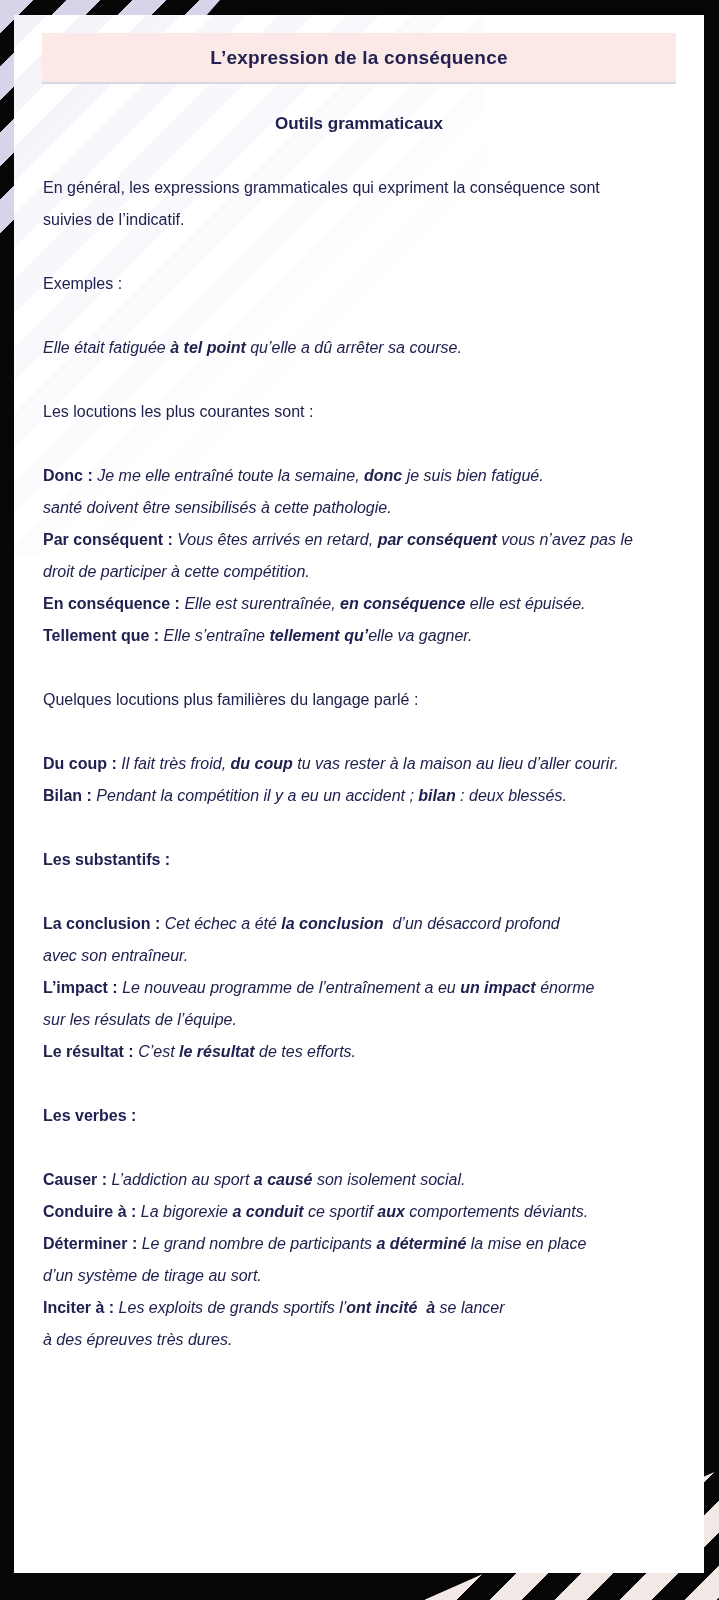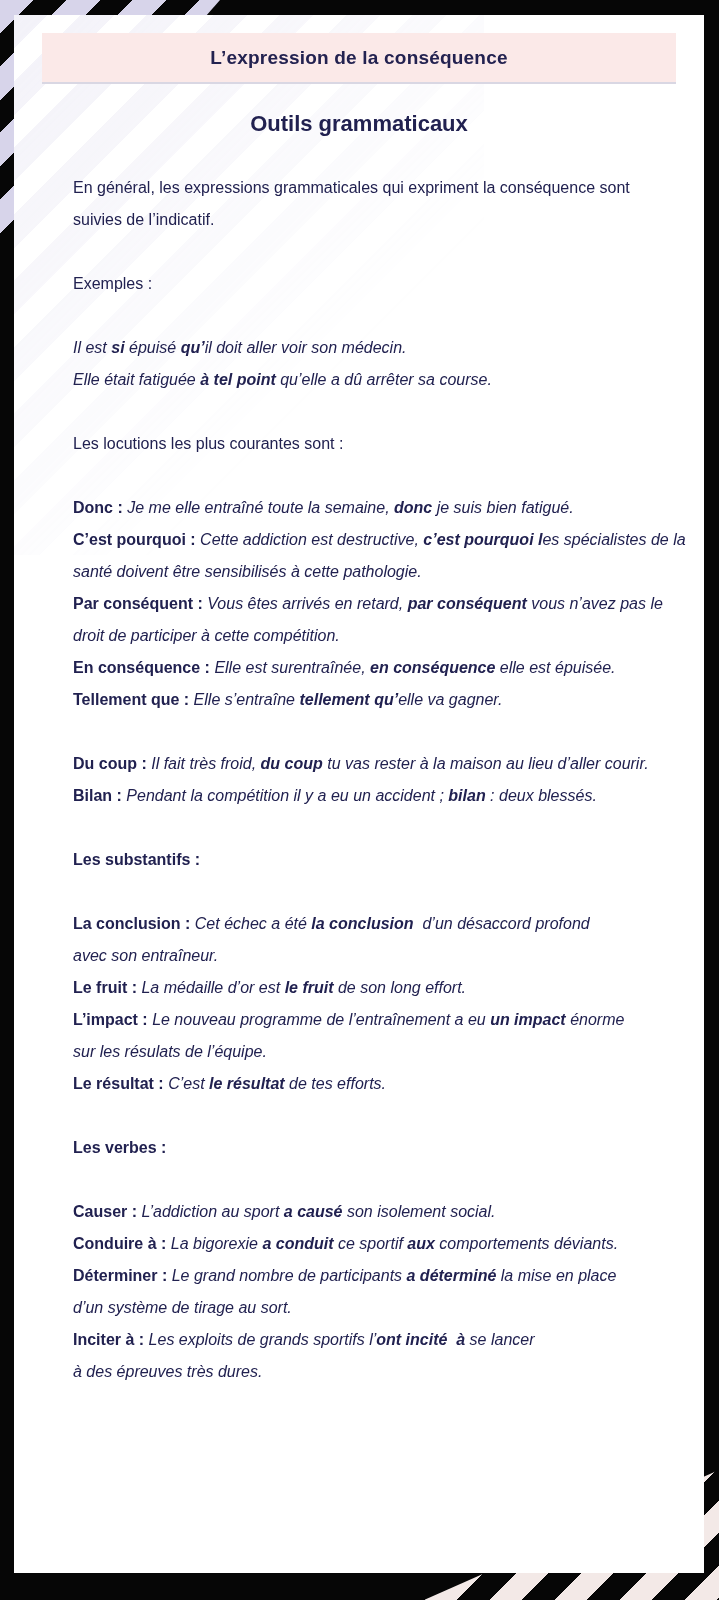--- a/index.html
+++ b/index.html
@@ -40,25 +40,25 @@
   .title-band .title{
     font-size:19px;font-weight:700;color:#232250;letter-spacing:0.2px;
   }
   .doc-body{
     position:relative;
     padding:24px 15px 0 29px;
     color:#212150;
     font-size:16px;
   }
   .heading{
-    font-weight:700;font-size:22px;text-align:center;
+    font-weight:700;font-size:17px;text-align:center;
     line-height:32px;margin:0 -15px 32px -29px;
   }
   .para{margin:0 0 32px 0;}
-  .line{line-height:32px;white-space:pre;margin-left:30px;}
+  .line{line-height:32px;white-space:pre;}
   .bold{font-weight:700;}
   .italic{font-style:italic;}
 </style>
 </head>
 <body>
 
 <div class="stripes-tl"></div>
 <div class="stripes-br"></div>
 
 <div class="card">
@@ -68,46 +68,46 @@
   <div class="doc-body">
       <div class="heading">Outils grammaticaux</div>
       <div class="para">
         <div class="line"><span class="run">En général, les expressions grammaticales qui expriment la conséquence sont</span></div>
         <div class="line"><span class="run">suivies de l’indicatif.</span></div>
       </div>
       <div class="para">
         <div class="line"><span class="run">Exemples :</span></div>
       </div>
       <div class="para">
-        <div class="line"><span class="run italic">Il est </span><span class="run bold italic">si</span><span class="run italic"> épuisé </span><span class="run bold italic">qu’</span><span class="run italic">il doit aller voir son médecin.</span></div>
         <div class="line"><span class="run italic">Elle était fatiguée </span><span class="run bold italic">à tel point</span><span class="run italic"> qu’elle a dû arrêter sa course.</span></div>
       </div>
       <div class="para">
         <div class="line"><span class="run">Les locutions les plus courantes sont :</span></div>
       </div>
       <div class="para">
         <div class="line"><span class="run bold">Donc : </span><span class="run italic">Je me elle entraîné toute la semaine, </span><span class="run bold italic">donc</span><span class="run italic"> je suis bien fatigué.</span></div>
-        <div class="line"><span class="run bold">C’est pourquoi : </span><span class="run italic">Cette addiction est destructive, </span><span class="run bold italic">c’est pourquoi l</span><span class="run italic">es spécialistes de la</span></div>
         <div class="line"><span class="run italic">santé doivent être sensibilisés à cette pathologie.</span></div>
         <div class="line"><span class="run bold">Par conséquent : </span><span class="run italic">Vous êtes arrivés en retard, </span><span class="run bold italic">par conséquent</span><span class="run italic"> vous n’avez pas le</span></div>
         <div class="line"><span class="run italic">droit de participer à cette compétition.</span></div>
         <div class="line"><span class="run bold">En conséquence : </span><span class="run italic">Elle est surentraînée, </span><span class="run bold italic">en conséquence</span><span class="run italic"> elle est épuisée.</span></div>
         <div class="line"><span class="run bold">Tellement que : </span><span class="run italic">Elle s’entraîne </span><span class="run bold italic">tellement qu’</span><span class="run italic">elle va gagner.</span></div>
+      </div>
+      <div class="para">
+        <div class="line"><span class="run">Quelques locutions plus familières du langage parlé :</span></div>
       </div>
       <div class="para">
         <div class="line"><span class="run bold">Du coup : </span><span class="run italic">Il fait très froid, </span><span class="run bold italic">du coup</span><span class="run italic"> tu vas rester à la maison au lieu d’aller courir.</span></div>
         <div class="line"><span class="run bold">Bilan : </span><span class="run italic">Pendant la compétition il y a eu un accident ; </span><span class="run bold italic">bilan</span><span class="run italic"> : deux blessés.</span></div>
       </div>
       <div class="para">
         <div class="line"><span class="run bold">Les substantifs :</span></div>
       </div>
       <div class="para">
         <div class="line"><span class="run bold">La conclusion : </span><span class="run italic">Cet échec a été </span><span class="run bold italic">la conclusion</span><span class="run italic">  d’un désaccord profond</span></div>
         <div class="line"><span class="run italic">avec son entraîneur.</span></div>
-        <div class="line"><span class="run bold">Le fruit : </span><span class="run italic">La médaille d’or est </span><span class="run bold italic">le fruit</span><span class="run italic"> de son long effort.</span></div>
         <div class="line"><span class="run bold">L’impact : </span><span class="run italic">Le nouveau programme de l’entraînement a eu </span><span class="run bold italic">un impact</span><span class="run italic"> énorme</span></div>
         <div class="line"><span class="run italic">sur les résulats de l’équipe.</span></div>
         <div class="line"><span class="run bold">Le résultat : </span><span class="run italic">C’est </span><span class="run bold italic">le résultat</span><span class="run italic"> de tes efforts.</span></div>
       </div>
       <div class="para">
         <div class="line"><span class="run bold">Les verbes :</span></div>
       </div>
       <div class="para">
         <div class="line"><span class="run bold">Causer : </span><span class="run italic">L’addiction au sport </span><span class="run bold italic">a causé</span><span class="run italic"> son isolement social.</span></div>
         <div class="line"><span class="run bold">Conduire à : </span><span class="run italic">La bigorexie </span><span class="run bold italic">a conduit</span><span class="run italic"> ce sportif </span><span class="run bold italic">aux</span><span class="run italic"> comportements déviants.</span></div>

